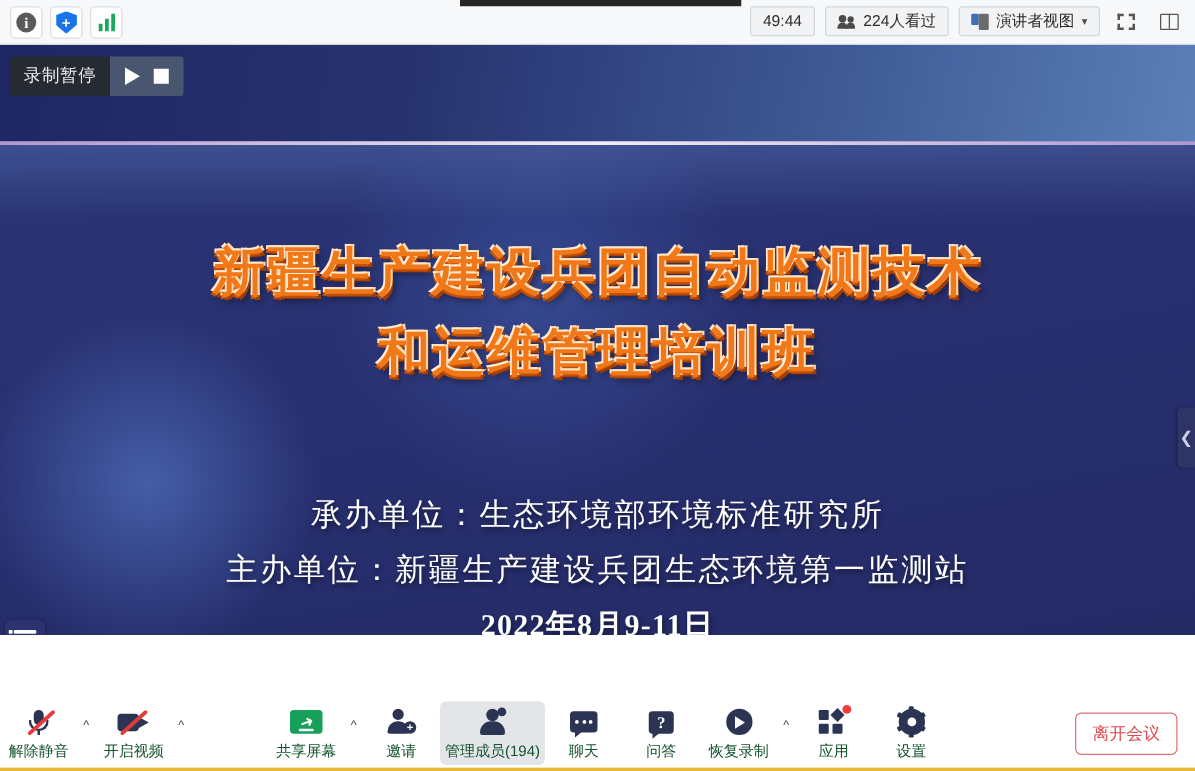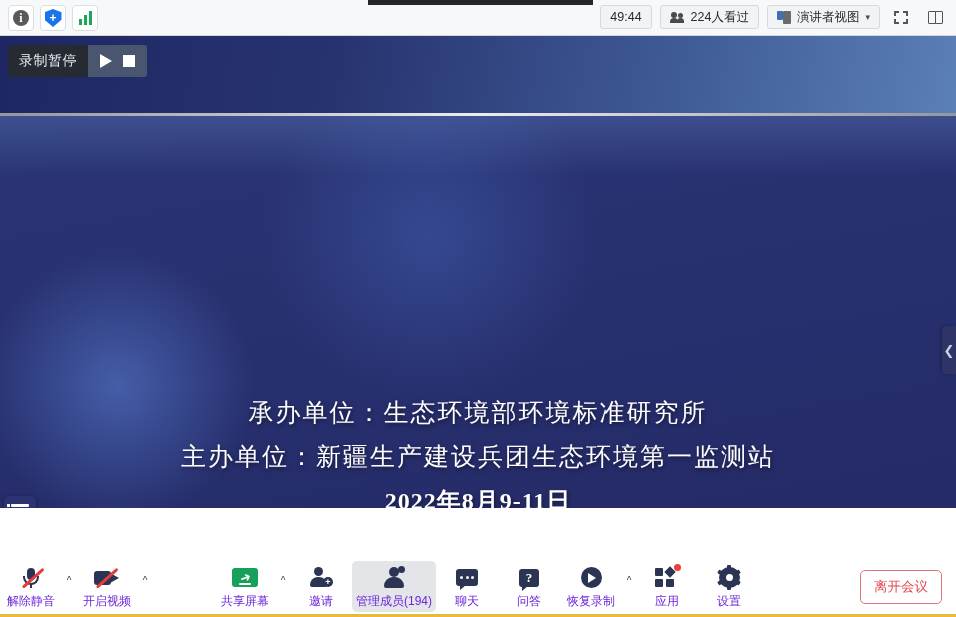--- a/index.html
+++ b/index.html
@@ -47,21 +47,21 @@
   .fsq span{position:absolute;width:5px;height:5px;border:2px solid #555;box-sizing:border-box;}
   .fsq span:nth-child(1){left:0;top:0;border-right:0;border-bottom:0;}
   .fsq span:nth-child(2){right:0;top:0;border-left:0;border-bottom:0;}
   .fsq span:nth-child(3){left:0;bottom:0;border-right:0;border-top:0;}
   .fsq span:nth-child(4){right:0;bottom:0;border-left:0;border-top:0;}
   .splitv{width:15px;height:13px;border:1.6px solid #555;box-sizing:border-box;border-radius:1px;position:relative;}
   .splitv:after{content:"";position:absolute;left:6px;top:0;bottom:0;width:1.6px;background:#555;}
 
   
   .stage{position:absolute;left:0;top:36px;width:956px;height:472px;overflow:hidden;
-         background:#0f172a;}
+         background:#4c1d95;}
   .band-top{position:absolute;left:0;top:0;width:956px;height:77px;
             background:linear-gradient(100deg,#1e2763 0%,#27336f 35%,#3d5894 68%,#5b7fb8 100%);}
   .band-line{position:absolute;left:0;top:77px;width:956px;height:3px;
              background:linear-gradient(90deg,rgba(255,255,255,.55),rgba(255,255,255,.92) 50%,rgba(255,255,255,.55));}
   .band-body{position:absolute;left:0;top:80px;width:956px;height:443px;
              background:
                radial-gradient(circle 190px at 118px 270px, rgba(92,132,214,.55), rgba(92,132,214,0) 72%),
                radial-gradient(circle 240px at 430px 120px, rgba(72,108,190,.40), rgba(72,108,190,0) 70%),
                linear-gradient(170deg,#2a3575 0%,#283070 38%,#262d6b 70%,#232a63 100%);}
   .sheen{position:absolute;left:0;top:80px;width:956px;height:60px;
@@ -104,21 +104,21 @@
                 color:#c9cfe4;font-size:13px;box-shadow:-1px 0 3px rgba(0,0,0,.3);}
 
   
   .bar{position:absolute;left:0;top:559px;width:956px;height:55px;background:#fff;
        display:flex;align-items:center;}
   .bgroup{display:flex;align-items:center;}
   .bitem{display:flex;flex-direction:column;align-items:center;justify-content:center;
          width:62px;height:51px;border-radius:5px;gap:3px;padding-top:2px;box-sizing:border-box;}
   .bitem.wide{width:84px;}
   .bitem.active{background:#e3e5e9;}
-  .bitem .lbl{font-size:12px;color:#6d28d9;white-space:nowrap;}
+  .bitem .lbl{font-size:12px;color:#14532d;white-space:nowrap;}
   .bcaret{font-size:10px;color:#3a3a3a;width:14px;text-align:center;align-self:center;
           margin-top:-12px;}
   .gl{width:26px;height:24px;position:relative;display:flex;align-items:center;justify-content:center;}
 
   
   .mic{position:relative;width:22px;height:22px;}
   .mic .cap{position:absolute;left:7px;top:1px;width:8px;height:12px;border-radius:4px;background:#2b3553;}
   .mic .arc{position:absolute;left:3px;top:9px;width:16px;height:9px;border:2.2px solid #2b3553;
             border-top:0;border-radius:0 0 9px 9px;box-sizing:border-box;}
   .mic .stem{position:absolute;left:10px;top:17px;width:2.4px;height:4px;background:#2b3553;}
@@ -243,20 +243,24 @@
     <div class="sheen"></div>
 
     <div class="rec">
       <div class="rec-label">录制暂停</div>
       <div class="rec-ctrl">
         <span class="tri"></span>
         <span class="sqr"></span>
       </div>
     </div>
 
+    <div class="slide-title">
+      <span>新疆生产建设兵团自动监测技术</span>
+      <span>和运维管理培训班</span>
+    </div>
 
     <div class="slide-sub">
       <div>承办单位：生态环境部环境标准研究所</div>
       <div>主办单位：新疆生产建设兵团生态环境第一监测站</div>
       <div class="l3">2022年8月9-11日</div>
     </div>
 
     <div class="list-btn">
       <span class="lines">
           <i></i>

